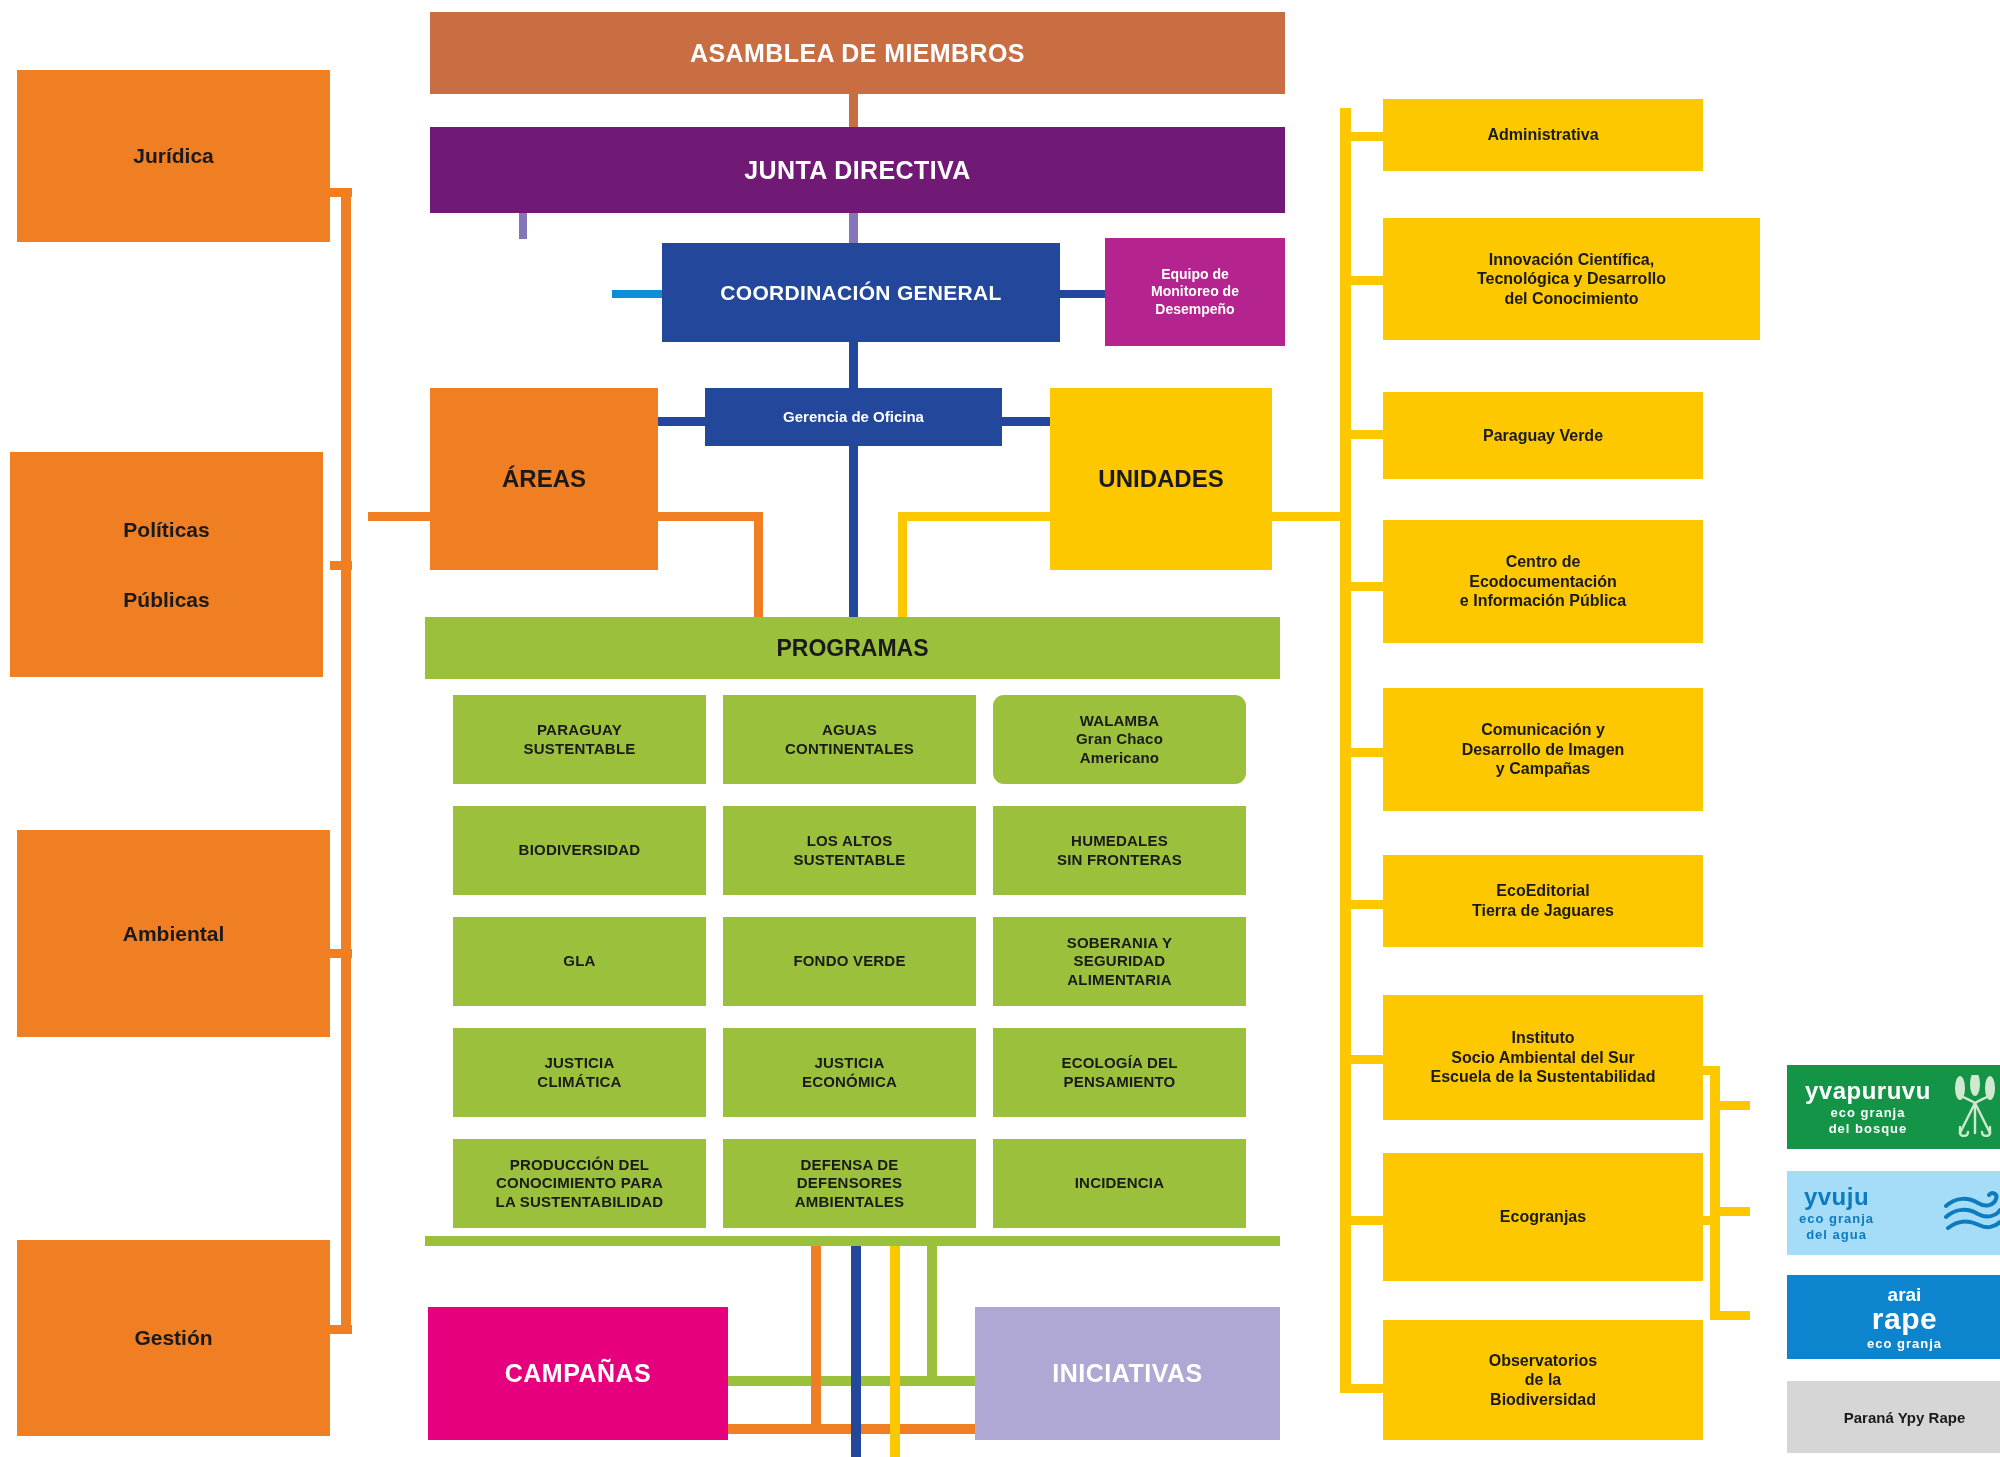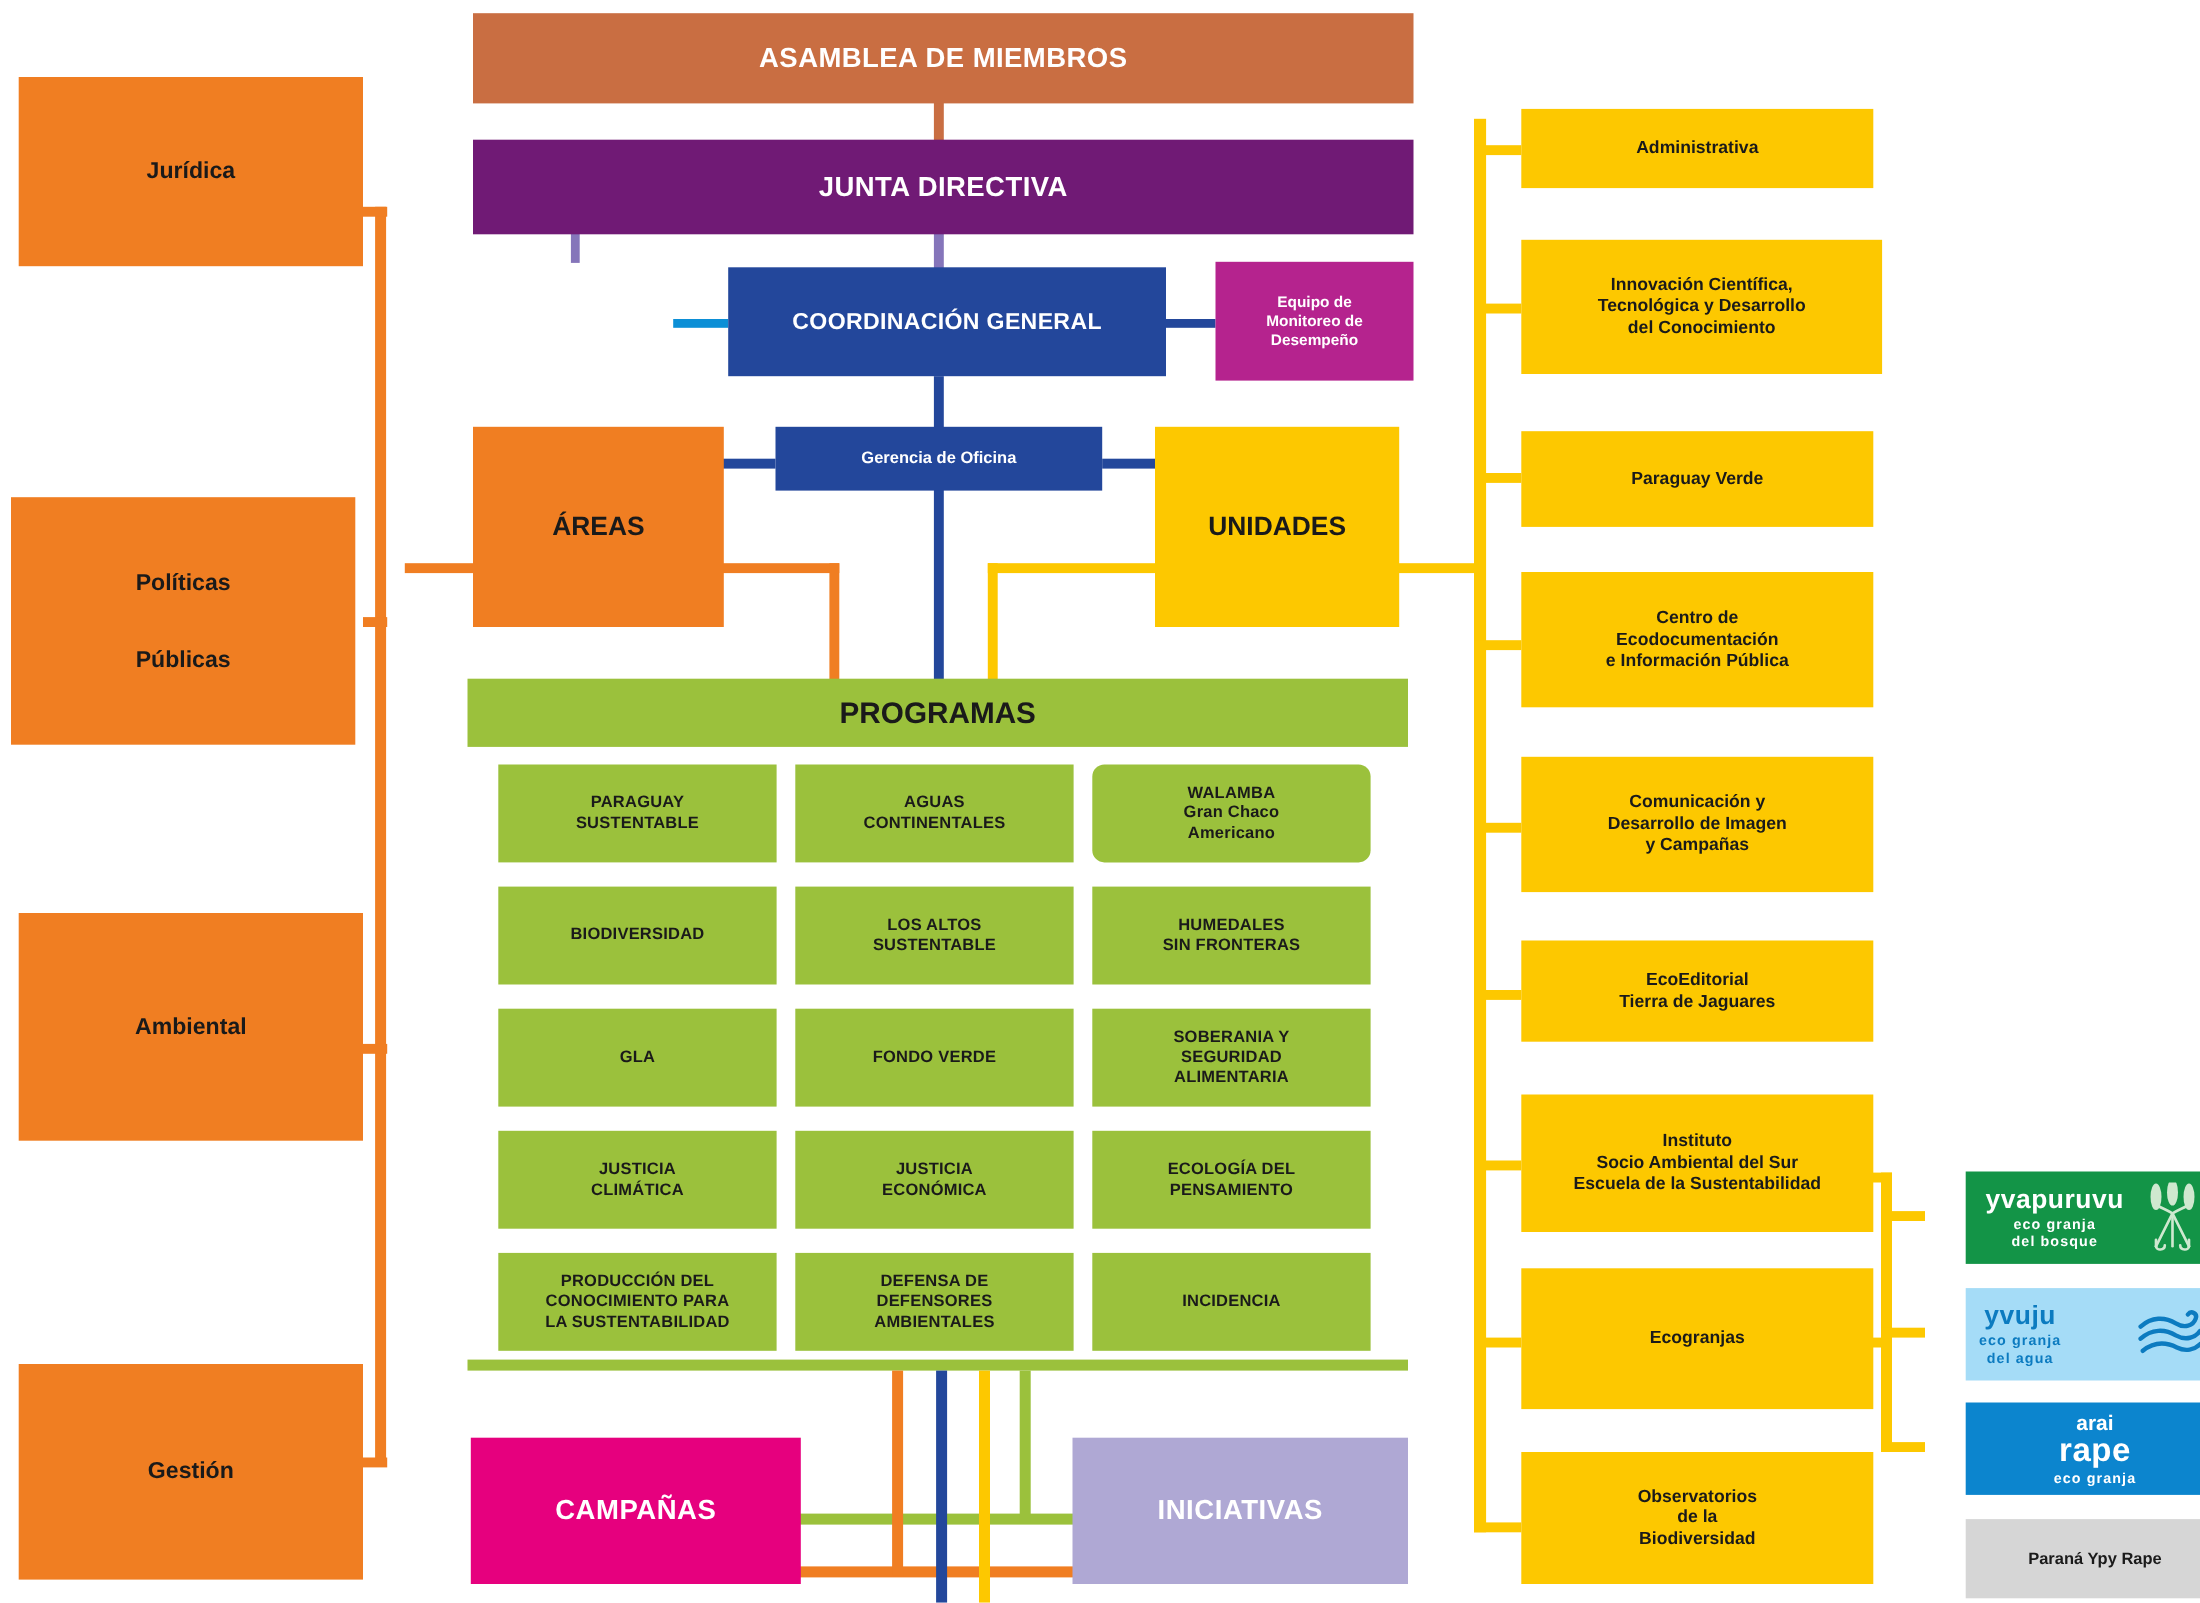--- a/index.html
+++ b/index.html
@@ -35,21 +35,21 @@
   .l-green{background:#9BC13C;}
   .l-blue{background:#23479B;}
 
   
   .t-assembly{font-size:25px;font-weight:bold;letter-spacing:.4px;}
   .t-board{font-size:25px;font-weight:bold;letter-spacing:.4px;}
   .t-coord{font-size:21px;font-weight:bold;letter-spacing:.3px;}
   .t-small-white{font-size:14px;font-weight:bold;}
   .t-office{font-size:15px;font-weight:bold;}
   .t-section{font-size:24px;font-weight:bold;}
-  .t-programs{font-size:27px;font-weight:bold;}
+  .t-programs{font-size:23px;font-weight:bold;}
   .t-prog{font-size:15px;font-weight:bold;letter-spacing:.2px;}
   .t-unit{font-size:16px;font-weight:bold;}
   .t-side{font-size:21px;font-weight:bold;}
   .t-bottom{font-size:25px;font-weight:bold;letter-spacing:.5px;}
   .t-gray{font-size:15px;font-weight:bold;color:#1a1a1a;}
 
   .logo{position:absolute;box-sizing:border-box;display:flex;align-items:center;justify-content:space-between;padding:0 18px;margin-left:37px;}
   .logo-txt{display:flex;flex-direction:column;align-items:center;line-height:1.0;}
   .logo-main{font-size:24px;font-weight:bold;letter-spacing:.5px;}
   .logo-sub{font-size:13px;font-weight:bold;letter-spacing:1px;margin-top:3px;}
@@ -238,21 +238,21 @@
       </div>
       <div class="box c-prog-item t-prog" style="left: 993px; top: 1139px; width: 253px; height: 89px; flex-direction: column;">
         <span>INCIDENCIA</span>
       </div>
     </div>
 
   <div id="units-list">
       <div class="box c-unit-item t-unit" style="left: 1383px; top: 99px; width: 320px; height: 72px; flex-direction: column;">
         <span>Administrativa</span>
       </div>
-      <div class="box c-unit-item t-unit" style="left: 1383px; top: 218px; width: 328px; height: 122px; flex-direction: column;">
+      <div class="box c-unit-item t-unit" style="left: 1383px; top: 218px; width: 377px; height: 122px; flex-direction: column;">
         <span>Innovación Científica,</span>
         <span>Tecnológica y Desarrollo</span>
         <span>del Conocimiento</span>
       </div>
       <div class="box c-unit-item t-unit" style="left: 1383px; top: 392px; width: 320px; height: 87px; flex-direction: column;">
         <span>Paraguay Verde</span>
       </div>
       <div class="box c-unit-item t-unit" style="left: 1383px; top: 520px; width: 320px; height: 123px; flex-direction: column;">
         <span>Centro de</span>
         <span>Ecodocumentación</span>

